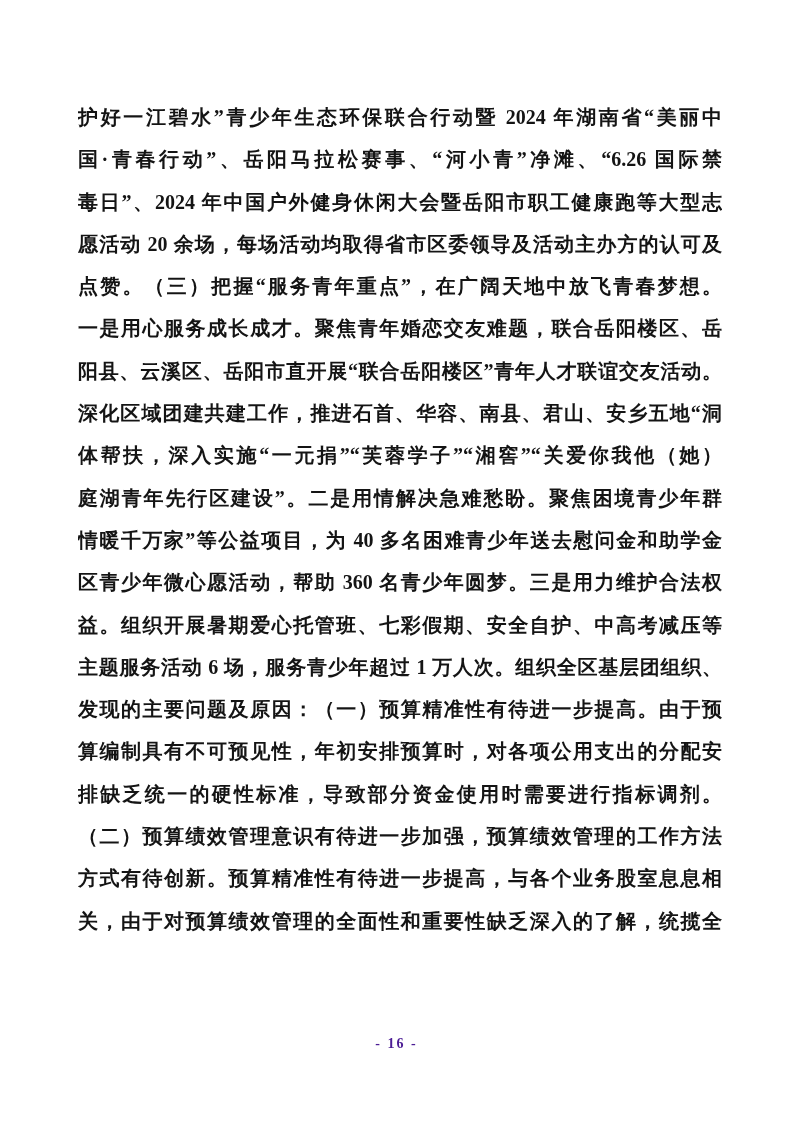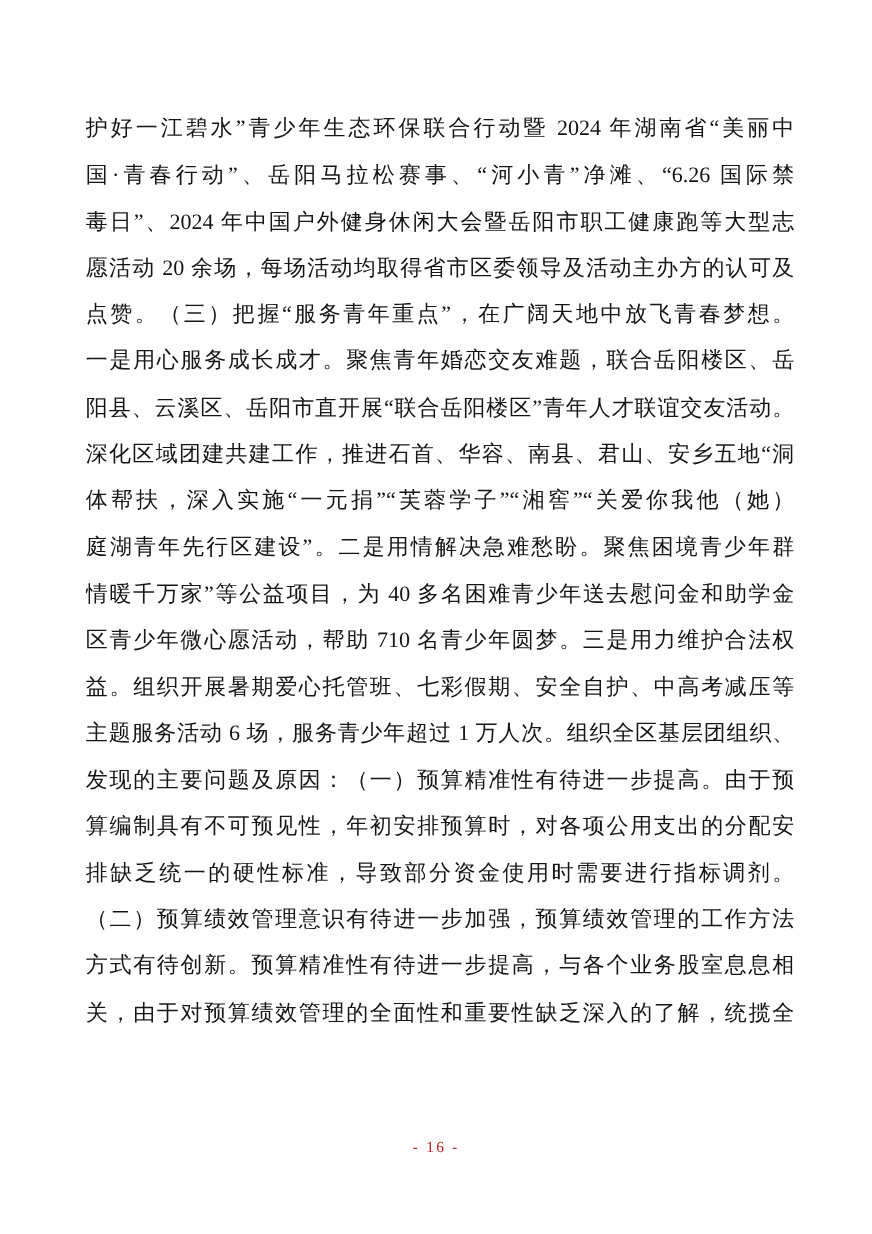--- a/index.html
+++ b/index.html
@@ -8,20 +8,21 @@
     height: 1122px;
     background: #ffffff;
     font-family: "Liberation Serif", "DejaVu Serif", serif;
   }
   .page {
     position: relative;
     width: 793px;
     height: 1122px;
     background: #ffffff;
     overflow: hidden;
+    font-weight: bold;
   }
   .content {
     position: absolute;
     left: 78px;
     top: 96px;
     width: 644px;
   }
   .line {
     font-size: 20px;
     color: #141414;
@@ -32,42 +33,42 @@
     text-justify: inter-character;
     overflow: hidden;
   }
   .footer {
     position: absolute;
     left: 0;
     top: 1036px;
     width: 100%;
     text-align: center;
     font-size: 14px;
-    color: #b91c1c;
+    color: #4c1d95;
     letter-spacing: 2px;
     font-family: "Liberation Serif", "DejaVu Serif", serif;
   }
 </style>
 </head>
 <body>
 
 <div class="page">
   <div class="content">
     <div class="line">护好一江碧水”青少年生态环保联合行动暨 2024 年湖南省“美丽中</div>
     <div class="line">国·青春行动”、岳阳马拉松赛事、“河小青”净滩、“6.26 国际禁</div>
     <div class="line">毒日”、2024 年中国户外健身休闲大会暨岳阳市职工健康跑等大型志</div>
     <div class="line">愿活动 20 余场，每场活动均取得省市区委领导及活动主办方的认可及</div>
     <div class="line">点赞。（三）把握“服务青年重点”，在广阔天地中放飞青春梦想。</div>
     <div class="line">一是用心服务成长成才。聚焦青年婚恋交友难题，联合岳阳楼区、岳</div>
     <div class="line">阳县、云溪区、岳阳市直开展“联合岳阳楼区”青年人才联谊交友活动。</div>
     <div class="line">深化区域团建共建工作，推进石首、华容、南县、君山、安乡五地“洞</div>
     <div class="line">体帮扶，深入实施“一元捐”“芙蓉学子”“湘窖”“关爱你我他（她）</div>
     <div class="line">庭湖青年先行区建设”。二是用情解决急难愁盼。聚焦困境青少年群</div>
     <div class="line">情暖千万家”等公益项目，为 40 多名困难青少年送去慰问金和助学金</div>
-    <div class="line">区青少年微心愿活动，帮助 710 名青少年圆梦。三是用力维护合法权</div>
+    <div class="line">区青少年微心愿活动，帮助 360 名青少年圆梦。三是用力维护合法权</div>
     <div class="line">益。组织开展暑期爱心托管班、七彩假期、安全自护、中高考减压等</div>
     <div class="line">主题服务活动 6 场，服务青少年超过 1 万人次。组织全区基层团组织、</div>
     <div class="line">发现的主要问题及原因：（一）预算精准性有待进一步提高。由于预</div>
     <div class="line">算编制具有不可预见性，年初安排预算时，对各项公用支出的分配安</div>
     <div class="line">排缺乏统一的硬性标准，导致部分资金使用时需要进行指标调剂。</div>
     <div class="line">（二）预算绩效管理意识有待进一步加强，预算绩效管理的工作方法</div>
     <div class="line">方式有待创新。预算精准性有待进一步提高，与各个业务股室息息相</div>
     <div class="line">关，由于对预算绩效管理的全面性和重要性缺乏深入的了解，统揽全</div>
   </div>
   <div class="footer">- 16 -</div>

